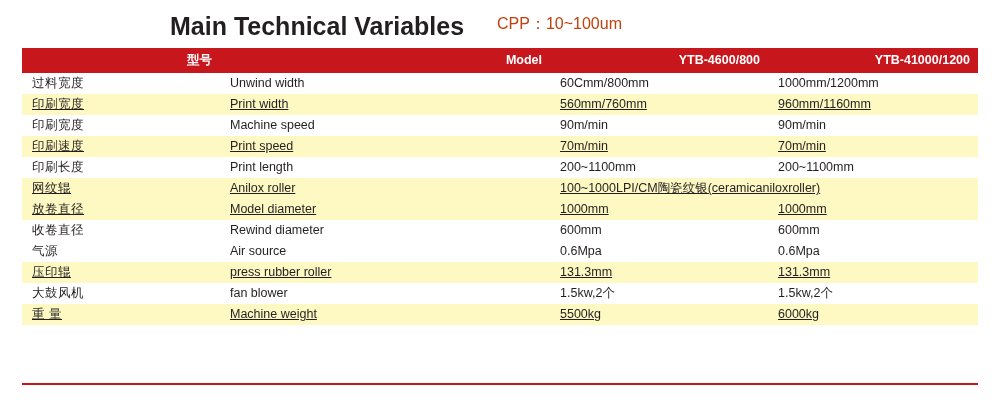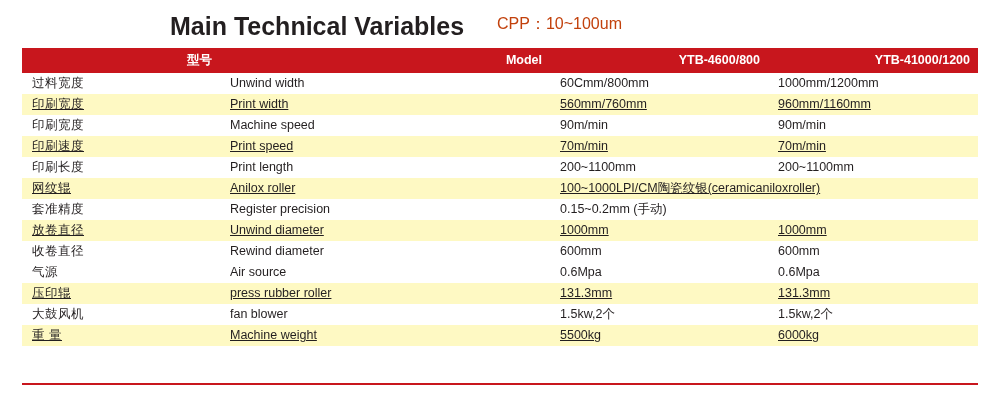--- a/index.html
+++ b/index.html
@@ -166,28 +166,23 @@
           <td class="cn">印刷长度</td>
           <td>Print length</td>
           <td>200~1100mm</td>
           <td>200~1100mm</td>
         </tr>
         <tr class="even">
           <td class="cn">网纹辊</td>
           <td>Anilox roller</td>
           <td colspan="2" class="span2">100~1000LPI/CM陶瓷纹银(ceramicaniloxroller)</td>
         </tr>
-        <tr class="odd">
-          <td class="cn">套准精度</td>
-          <td>Register precision</td>
-          <td colspan="2" class="span2">0.15~0.2mm (手动)</td>
-        </tr>
         <tr class="even">
           <td class="cn">放卷直径</td>
-          <td>Unwind diameter</td>
+          <td>Model diameter</td>
           <td>1000mm</td>
           <td>1000mm</td>
         </tr>
         <tr class="odd">
           <td class="cn">收卷直径</td>
           <td>Rewind diameter</td>
           <td>600mm</td>
           <td>600mm</td>
         </tr>
         <tr class="odd">

